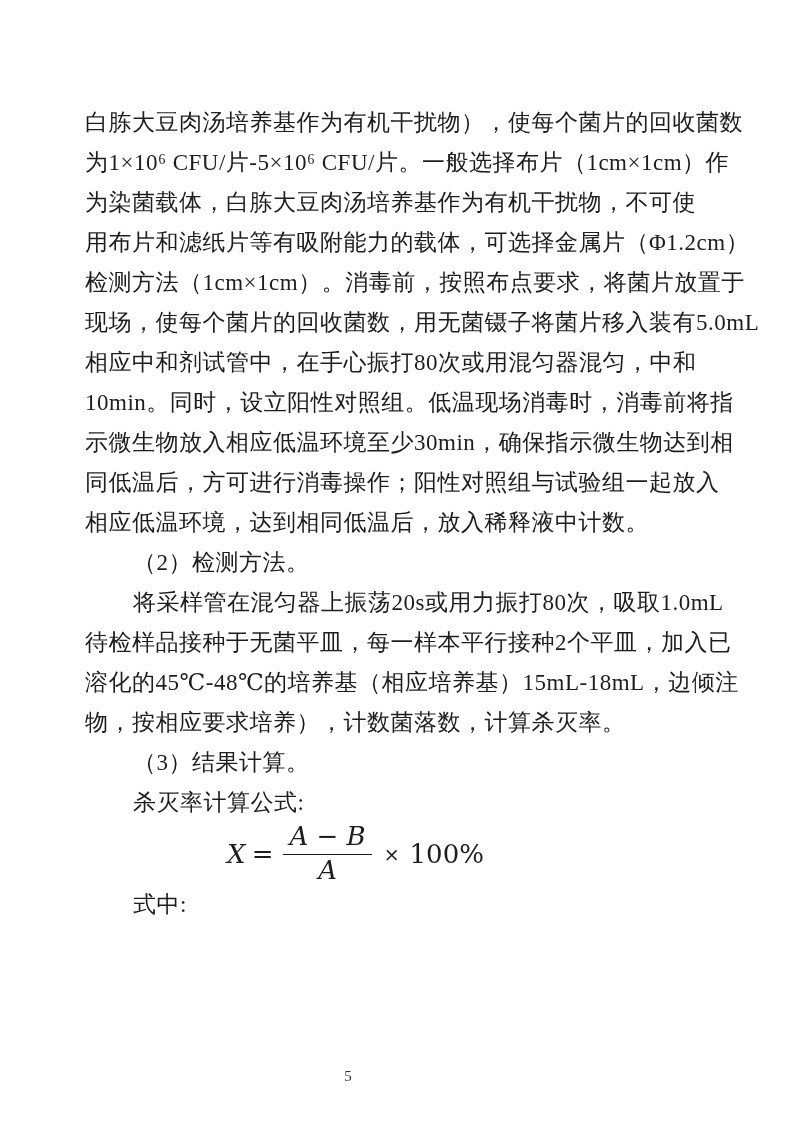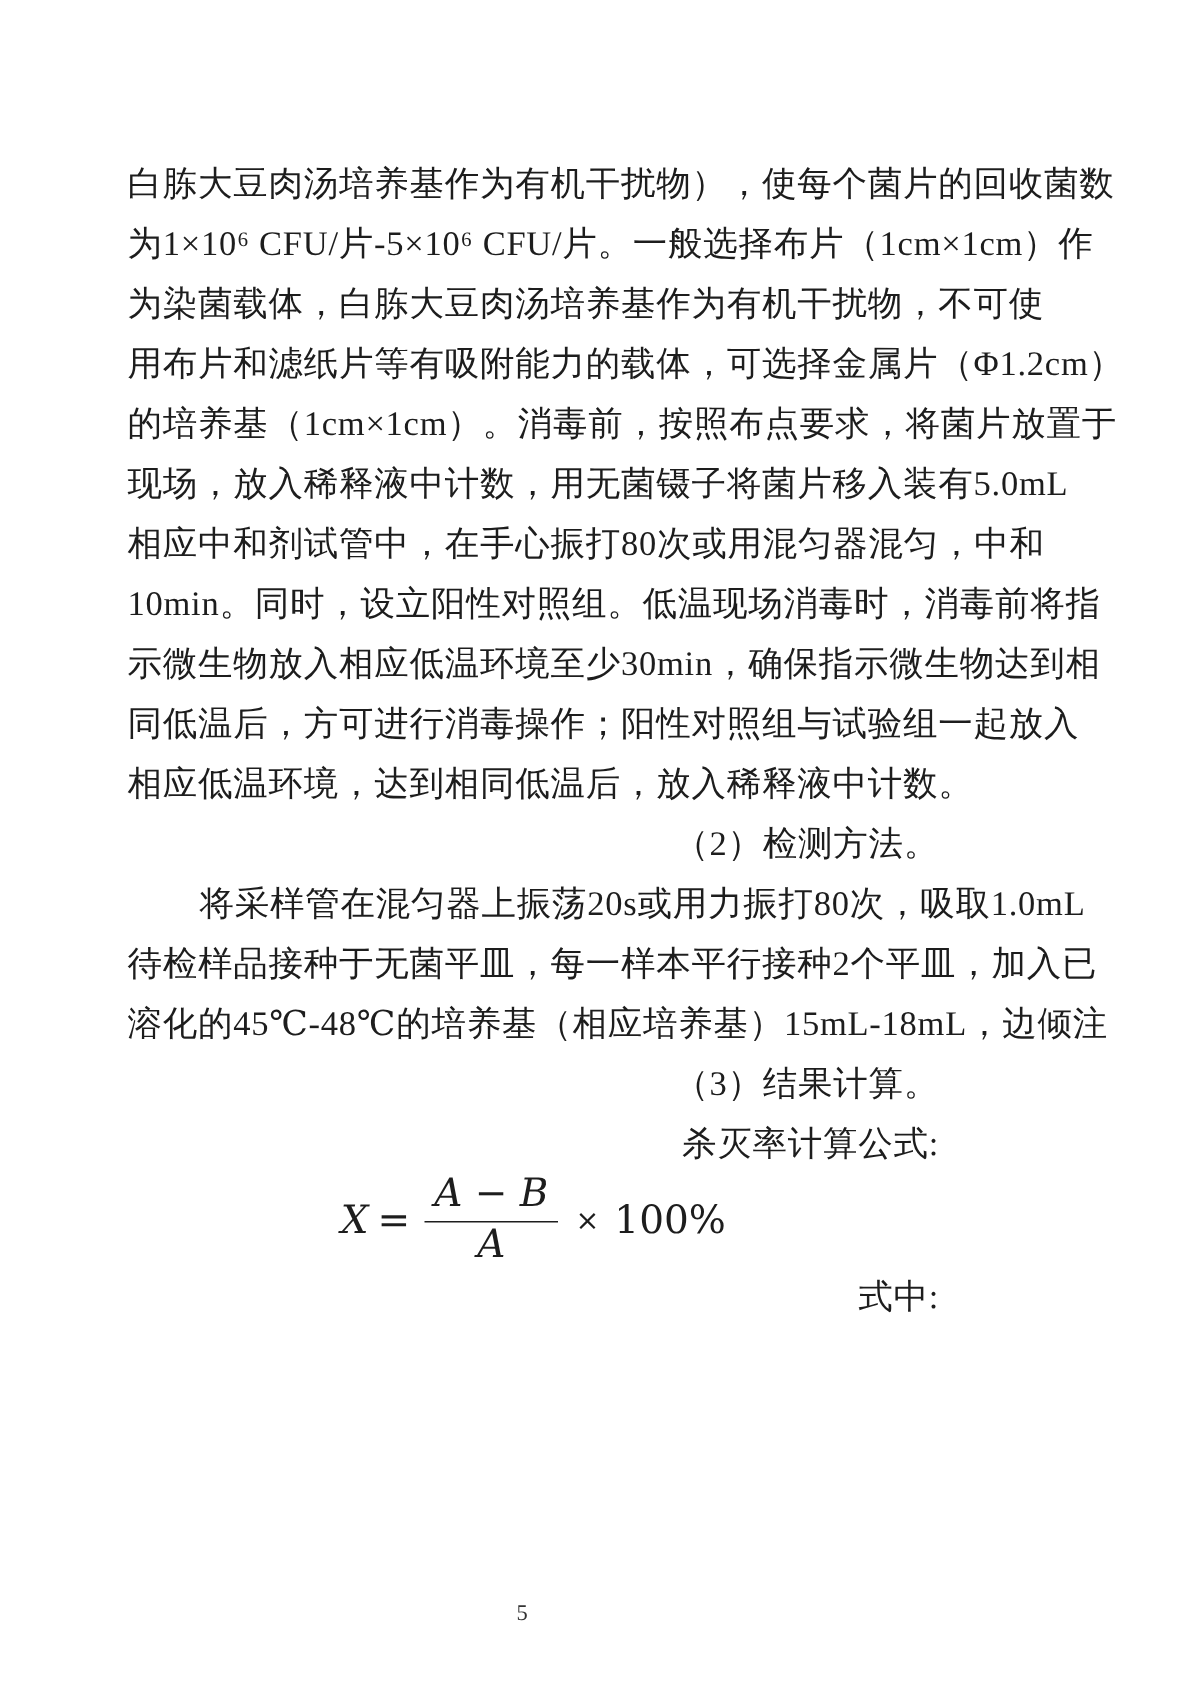--- a/index.html
+++ b/index.html
@@ -24,21 +24,21 @@
     padding: 103px 70px 0 85px;
   }
   .line {
     margin: 0;
     font-size: 23px;
     height: 40px;
     line-height: 40px;
     letter-spacing: 0.5px;
     white-space: nowrap;
   }
-  .indent-2 { text-indent: 48px; text-align: right; }
+  .indent-2 { text-indent: 48px; }
   .indent-x { text-indent: 105px; }
   .var { font-style: italic; font-family: "DejaVu Serif", serif; }
   
   .formula {
     height: 62px;
     display: flex;
     align-items: center;
     justify-content: center;
     font-size: 26px;
     font-family: "DejaVu Serif", serif;
@@ -72,33 +72,34 @@
 </head>
 <body>
 
 <div class="page">
   <div class="content">
 
     <p class="line">白胨大豆肉汤培养基作为有机干扰物），使每个菌片的回收菌数</p>
     <p class="line">为1×10⁶ CFU/片-5×10⁶ CFU/片。一般选择布片（1cm×1cm）作</p>
     <p class="line">为染菌载体，白胨大豆肉汤培养基作为有机干扰物，不可使</p>
     <p class="line">用布片和滤纸片等有吸附能力的载体，可选择金属片（Φ1.2cm）</p>
-    <p class="line">的培养基（1cm×1cm）。消毒前，按照布点要求，将菌片放置于</p>
-    <p class="line">现场，放入稀释液中计数，用无菌镊子将菌片移入装有5.0mL</p>
+    <p class="line">检测方法（1cm×1cm）。消毒前，按照布点要求，将菌片放置于</p>
+    <p class="line">现场，使每个菌片的回收菌数，用无菌镊子将菌片移入装有5.0mL</p>
     <p class="line">相应中和剂试管中，在手心振打80次或用混匀器混匀，中和</p>
     <p class="line">10min。同时，设立阳性对照组。低温现场消毒时，消毒前将指</p>
     <p class="line">示微生物放入相应低温环境至少30min，确保指示微生物达到相</p>
     <p class="line">同低温后，方可进行消毒操作；阳性对照组与试验组一起放入</p>
     <p class="line">相应低温环境，达到相同低温后，放入稀释液中计数。</p>
 
     <p class="line indent-2">（2）检测方法。</p>
 
     <p class="line indent-2">将采样管在混匀器上振荡20s或用力振打80次，吸取1.0mL</p>
     <p class="line">待检样品接种于无菌平皿，每一样本平行接种2个平皿，加入已</p>
     <p class="line">溶化的45℃-48℃的培养基（相应培养基）15mL-18mL，边倾注</p>
+    <p class="line">物，按相应要求培养），计数菌落数，计算杀灭率。</p>
 
     <p class="line indent-2">（3）结果计算。</p>
     <p class="line indent-2">杀灭率计算公式:</p>
 
     <div class="formula">
       <span class="f-var">X</span>
       <span class="f-eq">=</span>
       <span class="frac">
         <span class="num f-var">A − B</span>
         <span class="den f-var">A</span>

